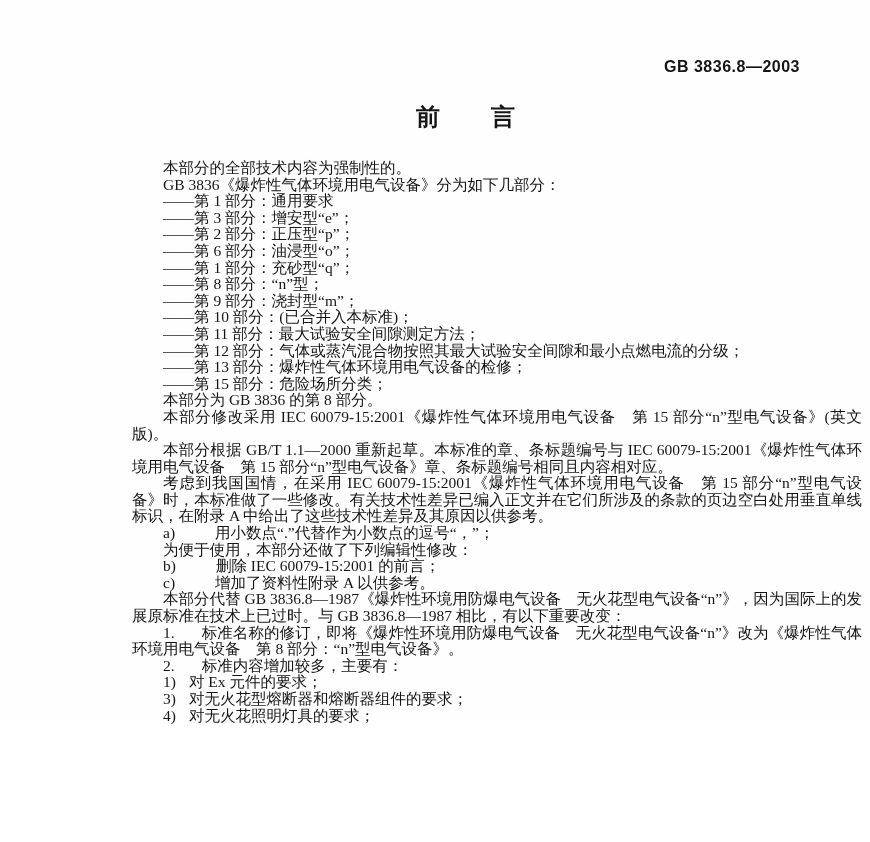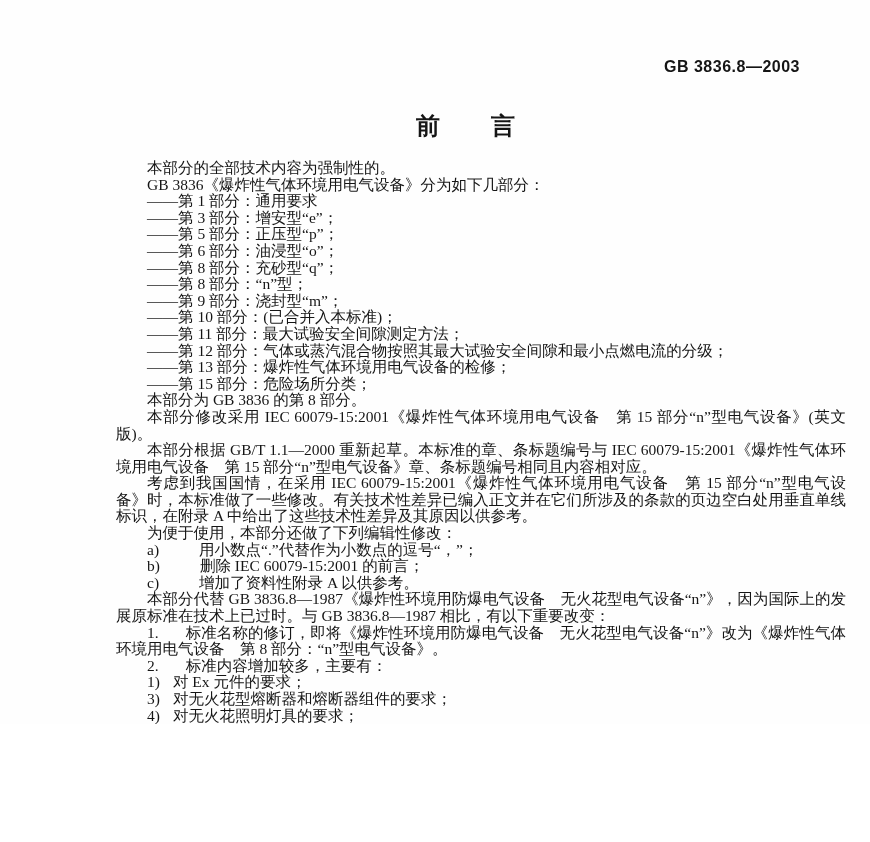--- a/index.html
+++ b/index.html
@@ -26,26 +26,25 @@
     position: absolute;
     top: 101px;
     left: 116px;
     width: 700px;
     text-align: center;
     font-family: "Liberation Sans", "DejaVu Sans", sans-serif;
     font-weight: bold;
     font-size: 24px;
     letter-spacing: 1px;
     white-space: pre;
-    margin-top: 9px;
   }
   .doc-body {
     position: absolute;
     top: 160px;
-    left: 116px;
+    left: 132px;
     width: 730px;
     font-size: 15.5px;
     line-height: 16.6px;
     text-align: justify;
   }
   .line { margin: 0; text-indent: 2em; }
   .item-abc .label   { margin-right: 40px; }
   .item-num .label   { margin-right: 27px; }
   .item-paren .label { margin-right: 13px; }
   .page-number {
@@ -60,36 +59,36 @@
 <body>
 
 <div class="page">
   <div class="doc-number">GB 3836.8—2003</div>
   <div class="page-title">前　　言</div>
   <div class="doc-body" id="body-content">
       <p class="line p"><span class="text">本部分的全部技术内容为强制性的。</span></p>
       <p class="line p"><span class="text">GB 3836《爆炸性气体环境用电气设备》分为如下几部分：</span></p>
       <p class="line dash"><span class="text">——第 1 部分：通用要求</span></p>
       <p class="line dash"><span class="text">——第 3 部分：增安型“e”；</span></p>
-      <p class="line dash"><span class="text">——第 5 部分：正压型“p”；</span></p>
+      <p class="line dash"><span class="text">——第 2 部分：正压型“p”；</span></p>
       <p class="line dash"><span class="text">——第 6 部分：油浸型“o”；</span></p>
-      <p class="line dash"><span class="text">——第 8 部分：充砂型“q”；</span></p>
+      <p class="line dash"><span class="text">——第 1 部分：充砂型“q”；</span></p>
       <p class="line dash"><span class="text">——第 8 部分：“n”型；</span></p>
       <p class="line dash"><span class="text">——第 9 部分：浇封型“m”；</span></p>
       <p class="line dash"><span class="text">——第 10 部分：(已合并入本标准)；</span></p>
       <p class="line dash"><span class="text">——第 11 部分：最大试验安全间隙测定方法；</span></p>
       <p class="line dash"><span class="text">——第 12 部分：气体或蒸汽混合物按照其最大试验安全间隙和最小点燃电流的分级；</span></p>
       <p class="line dash"><span class="text">——第 13 部分：爆炸性气体环境用电气设备的检修；</span></p>
       <p class="line dash"><span class="text">——第 15 部分：危险场所分类；</span></p>
       <p class="line p"><span class="text">本部分为 GB 3836 的第 8 部分。</span></p>
       <p class="line p"><span class="text">本部分修改采用 IEC 60079-15:2001《爆炸性气体环境用电气设备　第 15 部分“n”型电气设备》(英文版)。</span></p>
       <p class="line p"><span class="text">本部分根据 GB/T 1.1—2000 重新起草。本标准的章、条标题编号与 IEC 60079-15:2001《爆炸性气体环境用电气设备　第 15 部分“n”型电气设备》章、条标题编号相同且内容相对应。</span></p>
       <p class="line p"><span class="text">考虑到我国国情，在采用 IEC 60079-15:2001《爆炸性气体环境用电气设备　第 15 部分“n”型电气设备》时，本标准做了一些修改。有关技术性差异已编入正文并在它们所涉及的条款的页边空白处用垂直单线标识，在附录 A 中给出了这些技术性差异及其原因以供参考。</span></p>
+      <p class="line item-abc"><span class="label">a)</span><span class="text">用小数点“.”代替作为小数点的逗号“，”；</span></p>
       <p class="line p"><span class="text">为便于使用，本部分还做了下列编辑性修改：</span></p>
-      <p class="line item-abc"><span class="label">a)</span><span class="text">用小数点“.”代替作为小数点的逗号“，”；</span></p>
       <p class="line item-abc"><span class="label">b)</span><span class="text">删除 IEC 60079-15:2001 的前言；</span></p>
       <p class="line item-abc"><span class="label">c)</span><span class="text">增加了资料性附录 A 以供参考。</span></p>
       <p class="line p"><span class="text">本部分代替 GB 3836.8—1987《爆炸性环境用防爆电气设备　无火花型电气设备“n”》，因为国际上的发展原标准在技术上已过时。与 GB 3836.8—1987 相比，有以下重要改变：</span></p>
       <p class="line item-num"><span class="label">1.</span><span class="text">标准名称的修订，即将《爆炸性环境用防爆电气设备　无火花型电气设备“n”》改为《爆炸性气体环境用电气设备　第 8 部分：“n”型电气设备》。</span></p>
       <p class="line item-num"><span class="label">2.</span><span class="text">标准内容增加较多，主要有：</span></p>
       <p class="line item-paren"><span class="label">1)</span><span class="text">对 Ex 元件的要求；</span></p>
       <p class="line item-paren"><span class="label">3)</span><span class="text">对无火花型熔断器和熔断器组件的要求；</span></p>
       <p class="line item-paren"><span class="label">4)</span><span class="text">对无火花照明灯具的要求；</span></p>
     </div>
   <div class="page-number">V</div>

